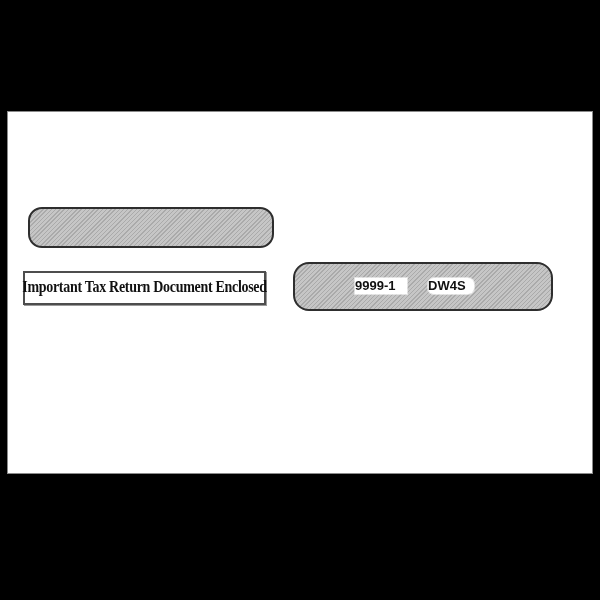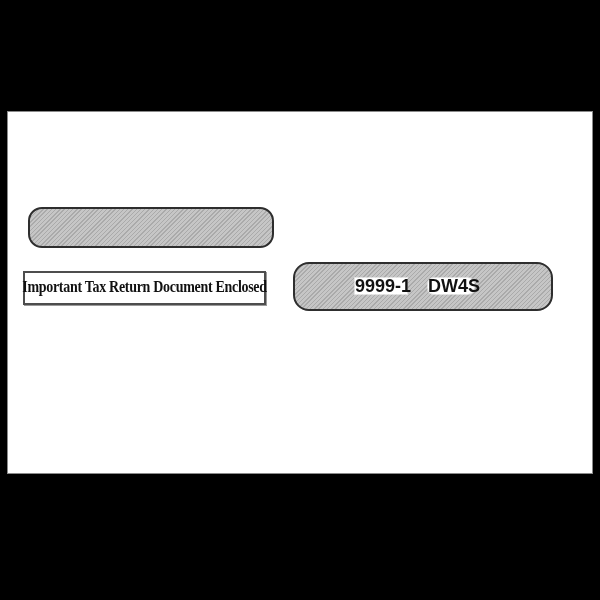--- a/index.html
+++ b/index.html
@@ -72,21 +72,21 @@
     transform: scaleY(1.12);
   }
   .label {
     position: absolute;
     top: 14px;
     height: 16px;
     line-height: 16px;
     background: #ffffff;
     color: var(--text);
     font-weight: bold;
-    font-size: 18px;
+    font-size: 13px;
     text-align: left;
     white-space: nowrap;
     box-shadow: 0 0 0 1px rgba(255,255,255,0.55);
   }
   .label.form { left: 60px; width: 52px; }
   .label.code { left: 133px; width: 46px; border-radius: 6px; }
 </style>
 </head>
 <body>
 

